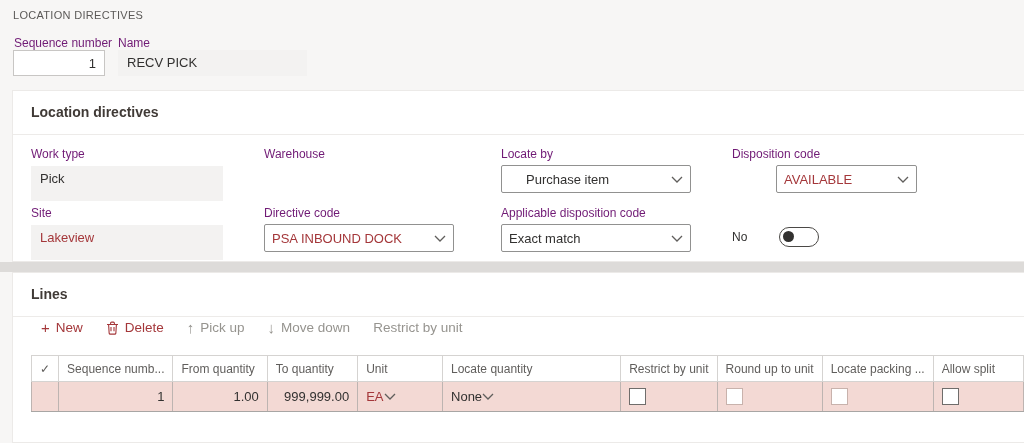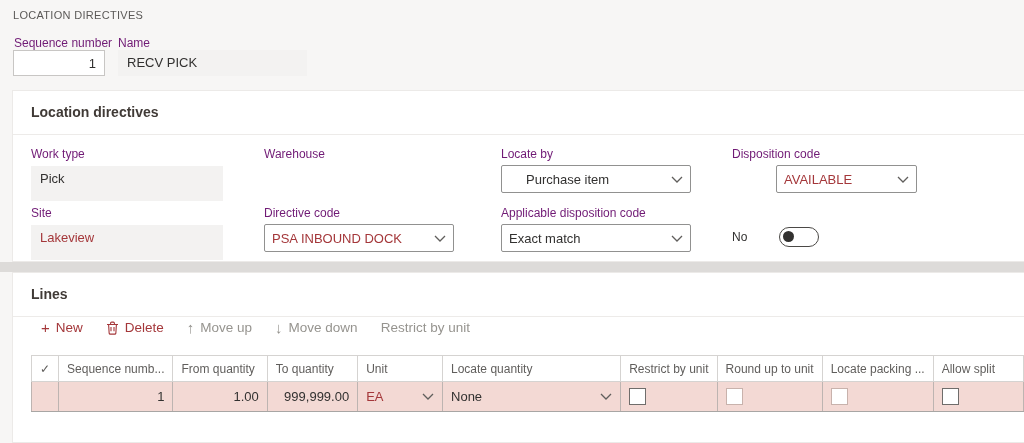--- a/index.html
+++ b/index.html
@@ -72,21 +72,21 @@
   #lines-grid th { background:#fff; font-weight:400; font-size:12px; color:#605e5c;
                    border:1px solid #d5d3d1; padding:0 8px; height:26px; text-align:left;
                    white-space:nowrap; overflow:hidden; }
   #lines-grid table, #lines-grid { border:1px solid #c6c4c2; }
   #lines-grid td { background:#f3d9d4; font-size:13px; color:#323130;
                    border:1px solid #bdb4b1; border-top:1px solid #cfc0bc; padding:0 8px; height:30px;
                    white-space:nowrap; overflow:hidden; }
   #lines-grid tr td { border-bottom:1px solid #a8a6a4; }
   th.num, td.num { text-align:right; }
   th.checkcol { text-align:center; color:#323130; font-size:12px; padding:0; }
-  .cell-flex { display:flex; align-items:center; justify-content:space-between; }
+  .cell-flex { display:flex; align-items:center; }
   .cb { width:17px; height:17px; background:#fff; border:1px solid #6f6d6b; }
   .cb.dim { border-color:#c8b2ac; }
 </style>
 </head>
 <body>
 
 <div id="page-caption">LOCATION DIRECTIVES</div>
 
 <span id="seq-label" class="lbl">Sequence number</span>
 <input id="seq-input" value="1" style="">
@@ -166,21 +166,21 @@
     <div class="tb-btn enabled">
       <span>
         <svg width="13" height="14" viewBox="0 0 13 14" style="display:block">
           <path d="M1 3.5h11M4.6 3.5V2.2c0-.6.5-1.1 1.1-1.1h1.6c.6 0 1.1.5 1.1 1.1v1.3M2.6 3.5l.55 8.6c.04.6.54 1 1.1 1h4.5c.56 0 1.06-.4 1.1-1l.55-8.6M5 6v4.3M8 6v4.3" fill="none" stroke="#a4373a" stroke-width="1.1"></path>
         </svg>
       </span>
       <span>Delete</span>
     </div>
     <div class="tb-btn disabled">
       <span class="tb-glyph">↑</span>
-      <span>Move up</span>
+      <span>Pick up</span>
     </div>
     <div class="tb-btn disabled">
       <span class="tb-glyph">↓</span>
       <span>Move down</span>
     </div>
     <div class="tb-btn disabled">
       <span>Restrict by unit</span>
     </div>
   </div>
 

